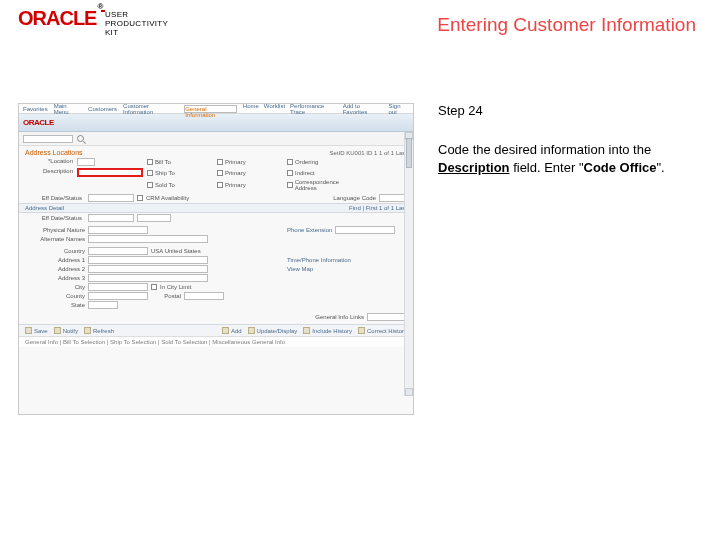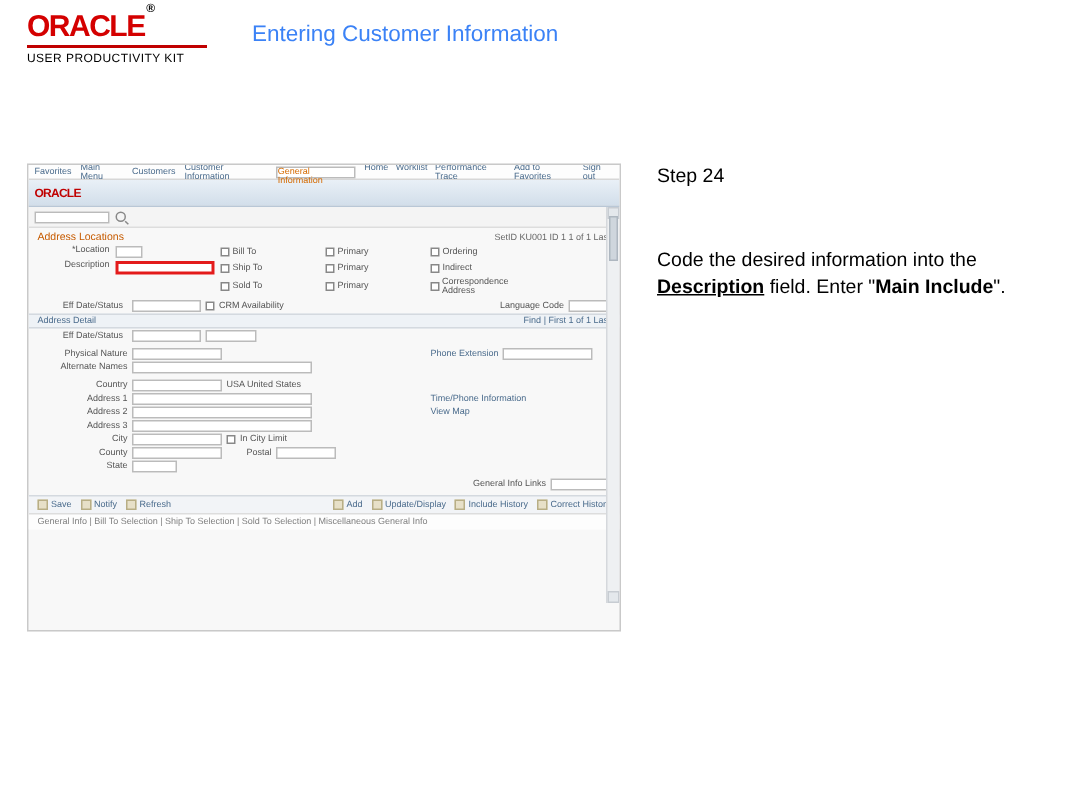--- a/index.html
+++ b/index.html
@@ -12,21 +12,21 @@
   }
 
   
   .header {
     display: flex;
     align-items: flex-start;
     padding: 8px 18px 4px 18px;
   }
   .logo-block {
     display: flex;
-    flex-direction: column;
+    flex-direction: row;
     width: 150px;
   }
   .oracle-logo {
     font-family: Arial, sans-serif;
     font-weight: bold;
     font-size: 20px;
     color: #d40000;
     letter-spacing: -1px;
     line-height: 1;
   }
@@ -38,23 +38,23 @@
     margin-top: 2px;
   }
   .upk {
     font-size: 8px;
     letter-spacing: 0.3px;
     margin-top: 2px;
     color: #000;
   }
   .title-right {
     flex: 1;
-    text-align: left;
-    font-size: 15px;
-    color: #3b82f6;
+    text-align: right;
+    font-size: 19px;
+    color: #ef4444;
     padding-top: 6px;
     padding-right: 6px;
   }
 
   
   .body-row {
     display: flex;
     padding: 0 0 0 18px;
     margin-top: 62px;
     align-items: flex-start;
@@ -221,21 +221,21 @@
 
   
   .instr {
     width: 276px;
     padding-left: 24px;
     padding-right: 16px;
     font-size: 13px;
     color: #000;
   }
   .instr .step {
-    margin-bottom: 40px;
+    margin-bottom: 23px;
   }
   .instr .bodytext { line-height: 1.35; }
   .instr .fieldname { font-weight: bold; text-decoration: underline; }
   .instr .entry { font-weight: bold; }
 </style>
 </head>
 <body>
 
 <div class="page">
 
@@ -447,18 +447,18 @@
       <div class="vscroll">
         <div class="arrow top"></div>
         <div class="thumb"></div>
         <div class="arrow bot"></div>
       </div>
     </div>
 
     <div class="instr">
       <div class="step">Step 24</div>
       <div class="bodytext">
-        <span>Code the desired information into the </span><span class="fieldname">Description</span><span> field. Enter "</span><span class="entry">Main Include</span><span>".</span>
+        <span>Code the desired information into the </span><span class="fieldname">Description</span><span> field. Enter "</span><span class="entry">Code Office</span><span>".</span>
       </div>
     </div>
 
   </div>
 </div>
 
 </body></html>

